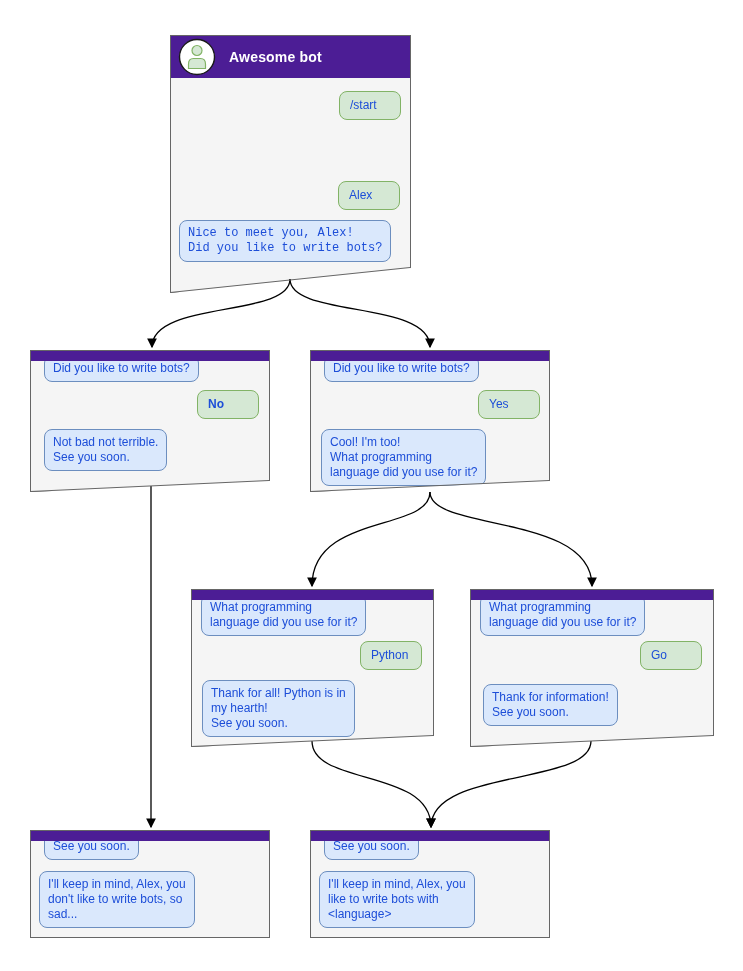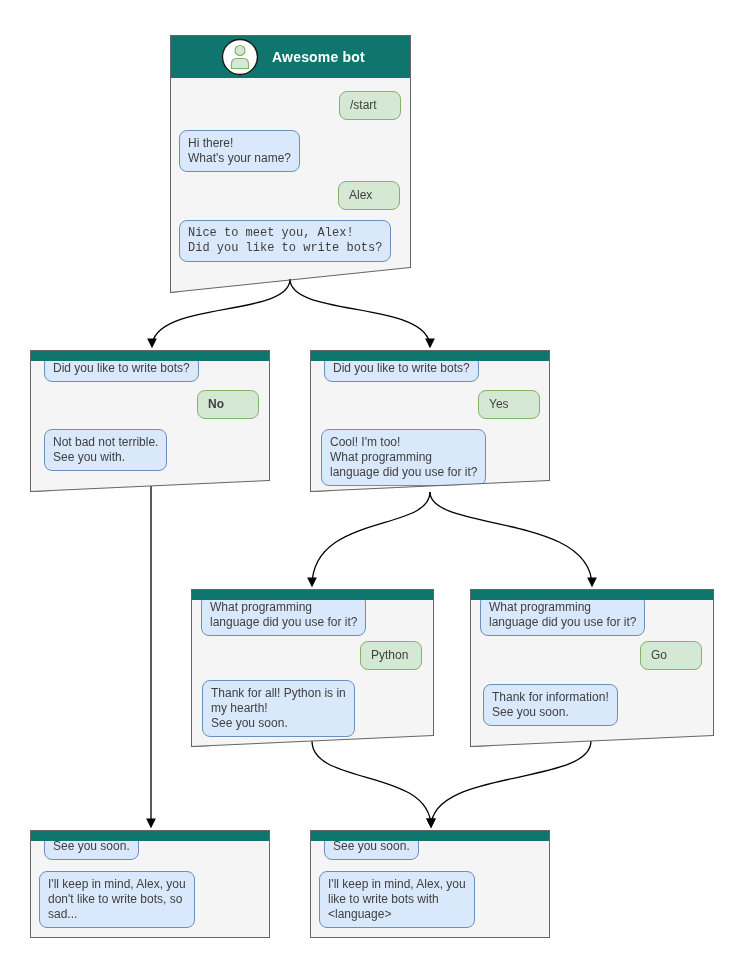--- a/index.html
+++ b/index.html
@@ -7,29 +7,29 @@
     position:relative; width:743px; height:971px; background:#ffffff;
     font-family:"Liberation Sans", sans-serif; overflow:hidden;
   }
   .window {
     position:absolute; background:#f5f5f5; border:1px solid #666666;
     box-sizing:border-box;
   }
   .window.slant25 { clip-path: polygon(0 0, 100% 0, 100% calc(100% - 25px), 0 100%); }
   .window.slant11 { clip-path: polygon(0 0, 100% 0, 100% calc(100% - 11px), 0 100%); }
   .titlebar {
-    position:absolute; left:0; top:0; right:0; background:#0f766e; z-index:3;padding-left:43px;
+    position:absolute; left:0; top:0; right:0; background:#4c1d95; z-index:3;
   }
   .titlebar.big { height:42px; display:flex; align-items:center; }
   .titlebar.small { height:10px; }
   .avatar { margin-left:7px; display:flex; align-items:center; }
   .title { color:#ffffff; font-weight:bold; font-size:14px; margin-left:13px; letter-spacing:0.2px; }
   .bubble {
     position:absolute; font-size:12px; line-height:15px; white-space:pre;
-    border-radius:8px; padding:5px 8px; z-index:1; color:#404040;
+    border-radius:8px; padding:5px 8px; z-index:1; color:#1d4ed8;
   }
   .bubble.bot { background:#dae8fc; border:1px solid #6c8ebf; }
   .bubble.user { background:#d5e8d4; border:1px solid #82b366; min-width:40px; padding:6px 10px; }
   .overlay { position:absolute; left:0; top:0; z-index:5; pointer-events:none; }
 </style>
 </head>
 <body>
 
 <div class="canvas">
 
@@ -38,33 +38,31 @@
       <span class="avatar">
         <svg width="38" height="38" viewBox="0 0 38 38">
           <circle cx="19" cy="19" r="17.5" fill="#ffffff" stroke="#1a1a1a" stroke-width="1.4"></circle>
           <circle cx="19" cy="12.5" r="5" fill="#d5e8d4" stroke="#82b366" stroke-width="1.2"></circle>
           <path d="M10.5 30.5 L10.5 26 Q10.5 20.5 15.5 20.5 L22.5 20.5 Q27.5 20.5 27.5 26 L27.5 30.5 Z" fill="#d5e8d4" stroke="#82b366" stroke-width="1.2"></path>
         </svg>
       </span>
       <span class="title">Awesome bot</span>
     </div>
     <div class="bubble user" style="right:9px;top:55px;">/start</div>
-    <div class="bubble bot" style="left:8px;top:94px;">Hi there!
-What's your name?</div>
     <div class="bubble user" style="right:10px;top:145px;">Alex</div>
     <div class="bubble bot" style="left:8px;top:184px;font-family:Liberation Mono, monospace;">Nice to meet you, Alex!
 Did you like to write bots?</div>
   </div>
 
   <div class="window slant11" style="left:30px;top:350px;width:240px;height:142px;">
     <div class="titlebar small"></div>
     <div class="bubble bot" style="left:13px;top:4px;">Did you like to write bots?</div>
     <div class="bubble user" style="right:10px;top:39px;font-weight:bold;">No</div>
     <div class="bubble bot" style="left:13px;top:78px;">Not bad not terrible.
-See you with.</div>
+See you soon.</div>
   </div>
 
   <div class="window slant11" style="left:310px;top:350px;width:240px;height:142px;">
     <div class="titlebar small"></div>
     <div class="bubble bot" style="left:13px;top:4px;">Did you like to write bots?</div>
     <div class="bubble user" style="right:9px;top:39px;">Yes</div>
     <div class="bubble bot" style="left:10px;top:78px;">Cool! I'm too!
 What programming
 language did you use for it?</div>
   </div>

